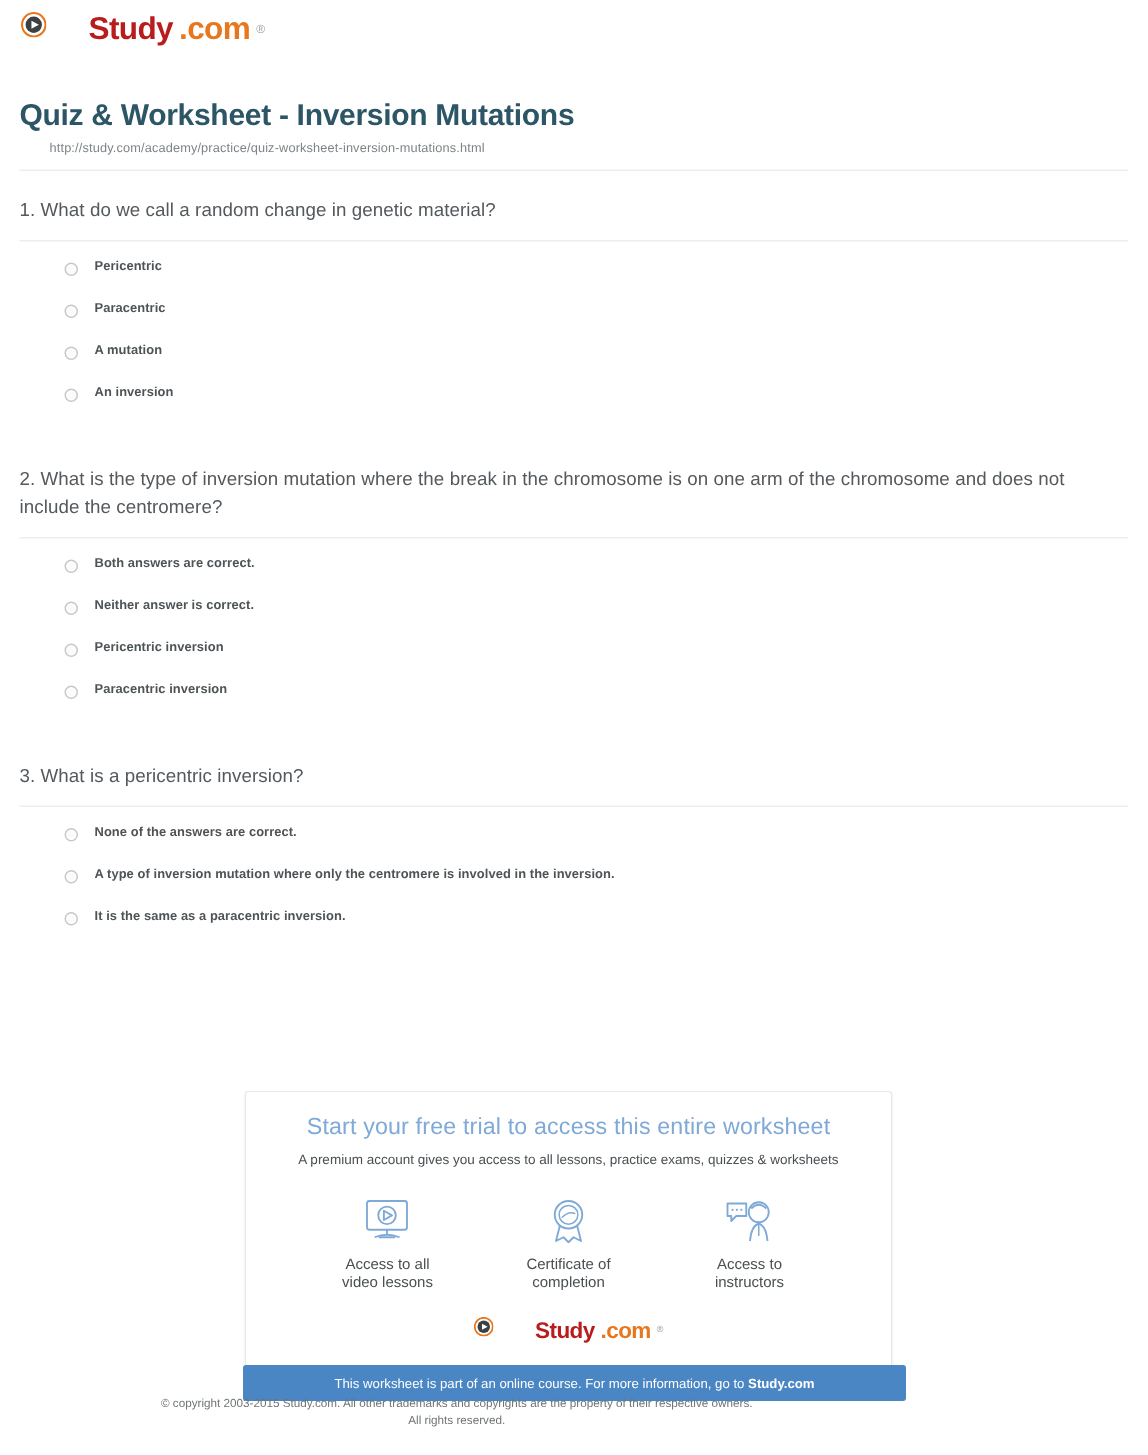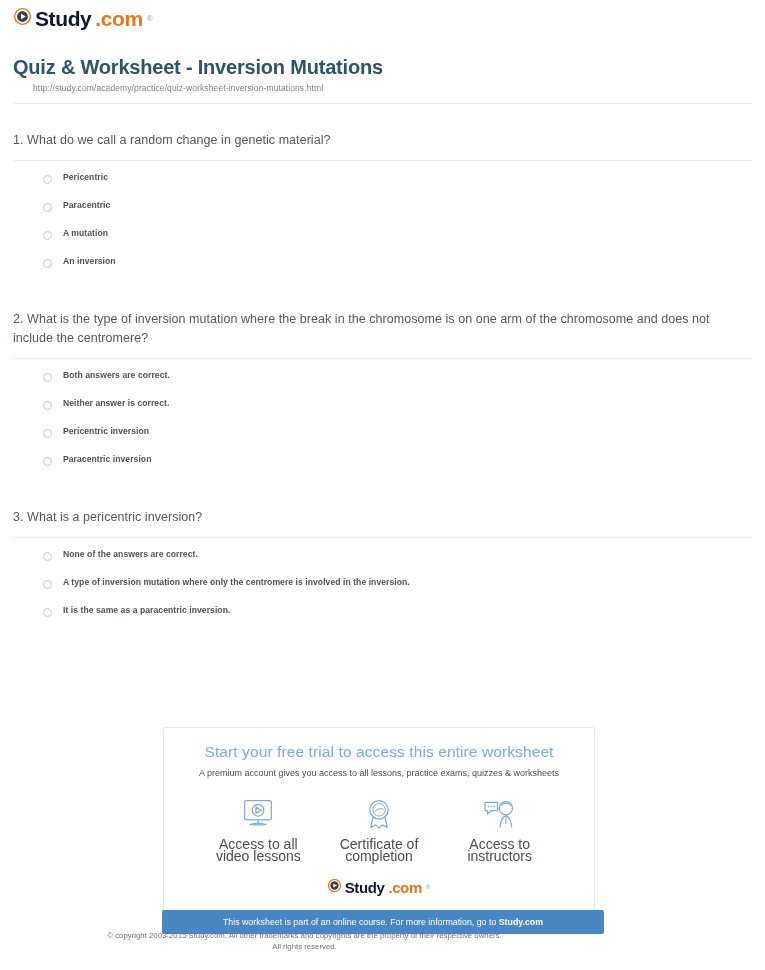--- a/index.html
+++ b/index.html
@@ -28,22 +28,23 @@
     white-space: nowrap;
   }
   .brand-mark {
     display: inline-block;
     position: relative;
     flex: 0 0 auto;
   }
   .brand-word {
     font-family: "Liberation Sans", sans-serif;
     font-weight: 600;
-    color: #0f172a;
+    color: #b91c1c;
     letter-spacing: -0.4px;
+    margin-left: 24px;
   }
   .brand-dotcom {
     font-family: "Liberation Sans", sans-serif;
     font-weight: 600;
     color: #e8761c;
     letter-spacing: -0.4px;
   }
   .brand-tm {
     color: #9aa0a4;
     font-weight: 400;
@@ -53,21 +54,21 @@
   
   .header-logo { position: absolute; left: 14px; top: 8px; }
   .header-logo .brand-word,
   .header-logo .brand-dotcom { font-size: 21px; line-height: 21px; }
   .header-logo .brand-tm { font-size: 8px; }
 
   
   .title-block {
     position: absolute;
     left: 13px;
-    top: 55px;
+    top: 65px;
     width: 739px;
   }
   .doc-title {
     margin: 0;
     font-size: 20px;
     font-weight: bold;
     color: #2c5566;
     letter-spacing: -0.2px;
     line-height: 24px;
   }
@@ -187,21 +188,21 @@
   }
   .feature-icon {
     height: 34px;
     display: flex;
     align-items: center;
     justify-content: center;
     margin-bottom: 7px;
   }
   .feature-icon svg { display: block; }
   .feature-label {
-    font-size: 14px;
+    font-size: 10px;
     color: #4a4f52;
     line-height: 12px;
   }
 
   .promo-logo-row {
     display: flex;
     justify-content: center;
     align-items: center;
     margin-top: 16px;
     padding-bottom: 2px;

